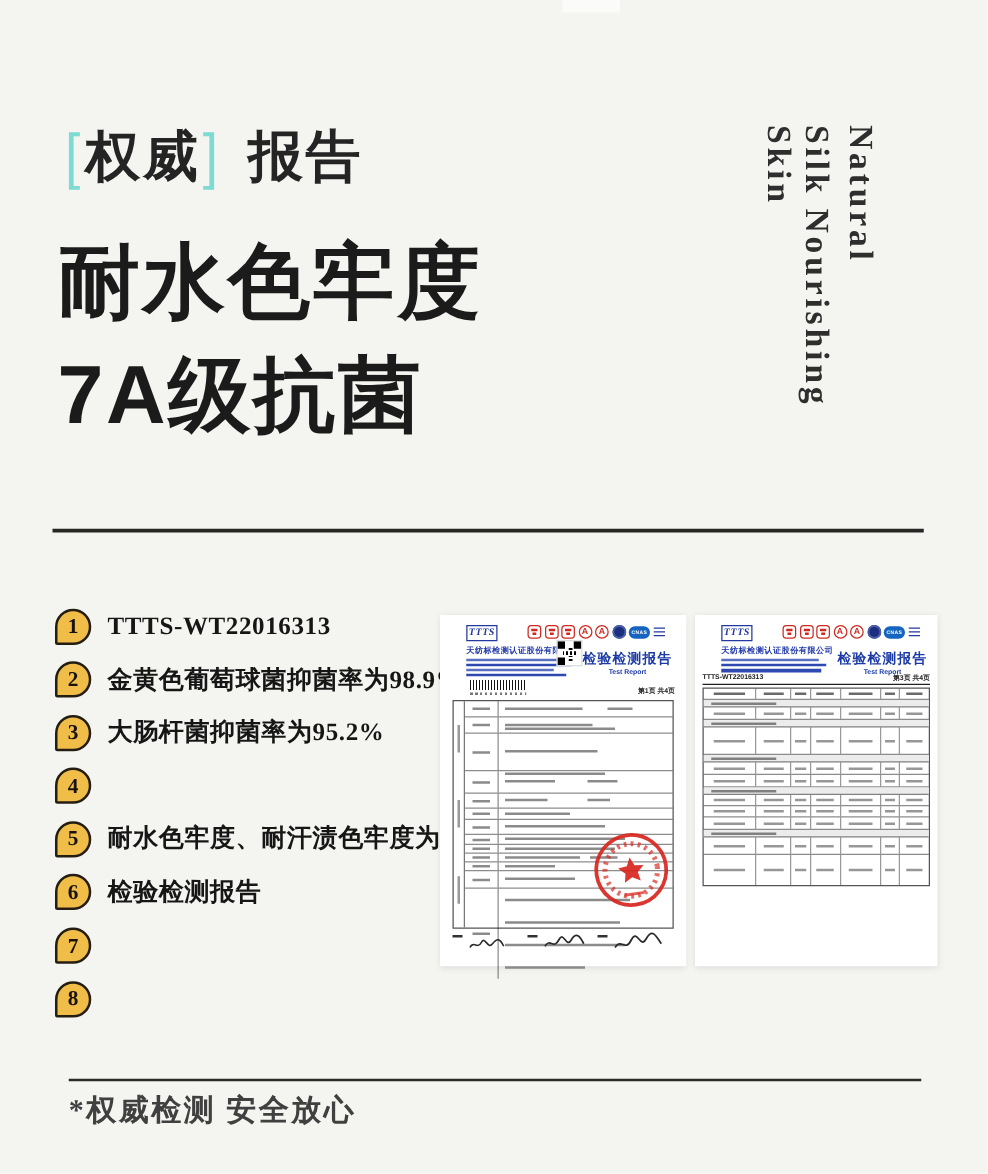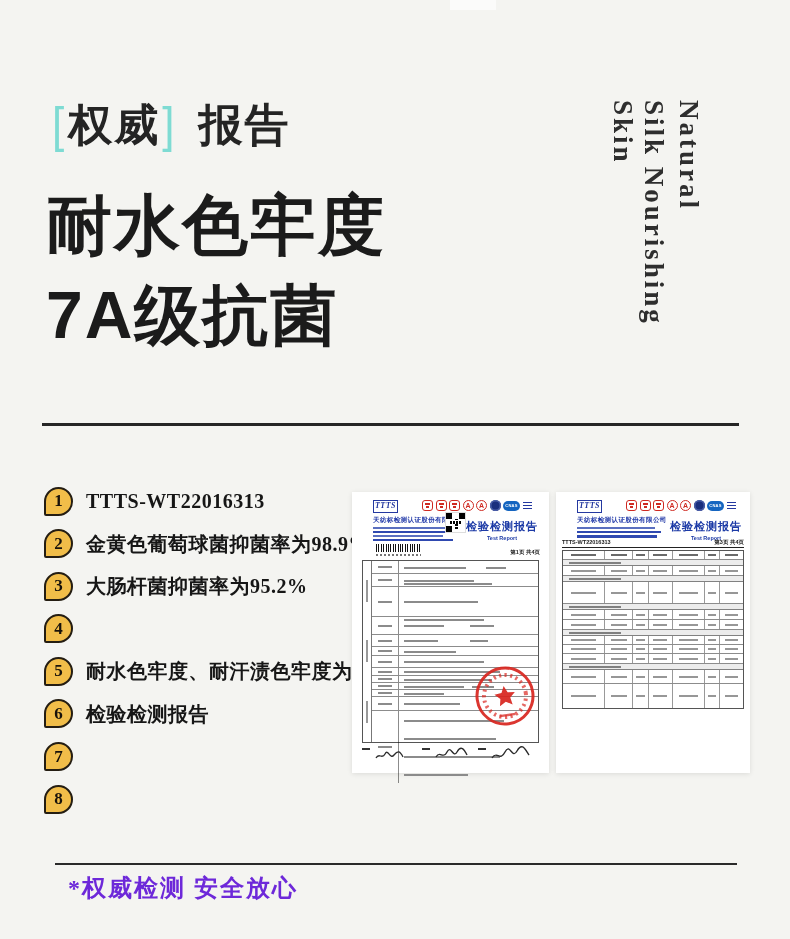--- a/index.html
+++ b/index.html
@@ -24,21 +24,21 @@
   .hr1{position:absolute;left:42px;top:423px;width:697px;height:3px;background:#262626;}
   .hr2{position:absolute;left:55px;top:863px;width:682px;height:2px;background:#2a2a2a;}
 
   
   .claims{position:absolute;left:44px;top:486px;margin:0;padding:0;list-style:none;}
   .claim{display:flex;align-items:center;height:30px;margin-bottom:12.6px;}
   .badge{flex:0 0 29px;width:29px;height:29px;box-sizing:border-box;border-radius:50% 50% 50% 2px;background:#f1bd49;border:2.5px solid #241d12;display:flex;align-items:center;justify-content:center;font:700 17px "Liberation Serif",serif;color:#18120a;margin-right:13px;}
   .ctext{font:700 20px/30px "Liberation Serif",serif;color:#161616;letter-spacing:0.5px;white-space:nowrap;}
 
   
-  .footer-note{position:absolute;left:68px;top:872px;font:700 24px "Liberation Serif",serif;color:#6d28d9;letter-spacing:2px;}
+  .footer-note{position:absolute;left:55px;top:872px;font:700 24px "Liberation Serif",serif;color:#404040;letter-spacing:2px;}
 
   
   .rpage{position:absolute;top:492px;height:281px;background:#ffffff;box-shadow:0 1px 5px rgba(0,0,0,.10);}
   #rpage-left{left:352px;width:197px;}
   #rpage-right{left:556px;width:194px;}
 
   .ttts-logo{position:absolute;left:21px;top:8px;width:25px;height:13px;box-sizing:border-box;border:1.5px solid #2438a0;color:#2438a0;font:900 8px/10px "Liberation Serif",serif;font-style:italic;text-align:center;letter-spacing:.5px;}
   .certs{position:absolute;left:70px;top:8px;display:flex;align-items:center;gap:2.5px;}
   .cm{width:11px;height:11px;box-sizing:border-box;border:1.2px solid #cf2a22;border-radius:3px;}
   .cm::before{content:"";display:block;margin:2px auto 1px;width:5px;height:2px;background:#cf2a22;}

